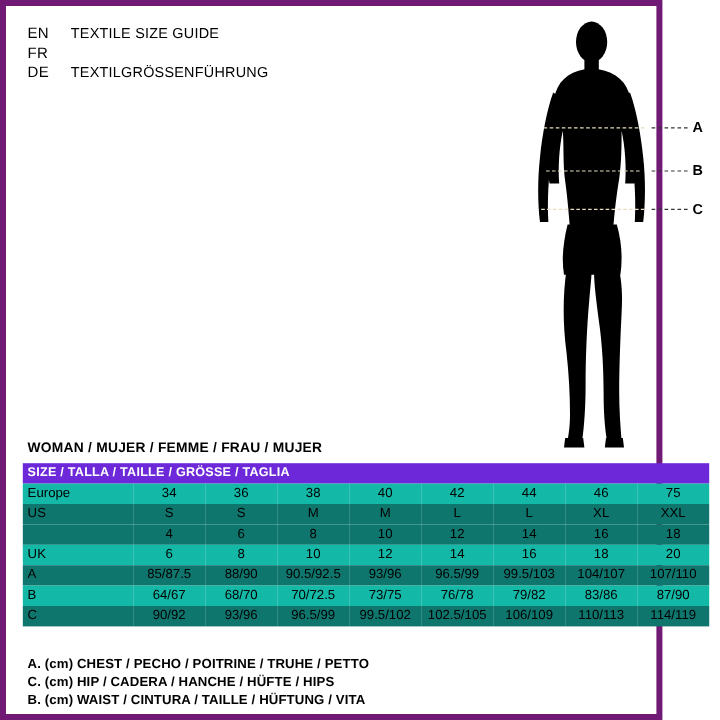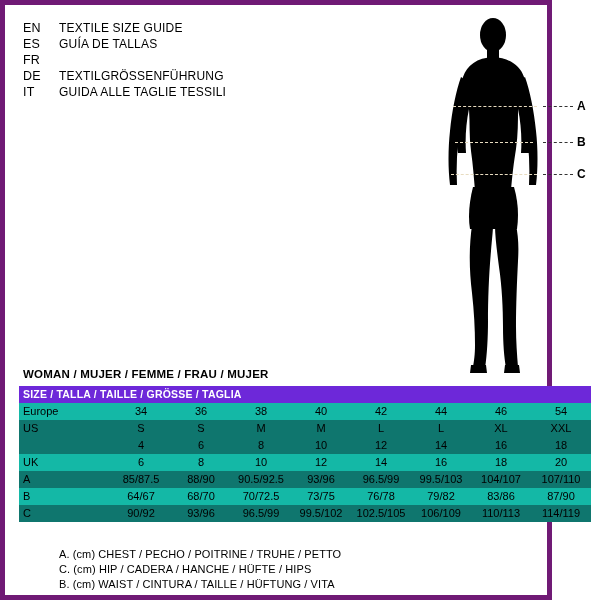--- a/index.html
+++ b/index.html
@@ -112,50 +112,41 @@
 
   
   .footnotes {
     position: absolute;
     left: 18px;
     top: 543px;
     width: 560px;
   }
   .footnote {
     font-size: 11px;
-    font-weight: normal;
+    font-weight: bold;
     letter-spacing: 0.1px;
     margin-bottom: 3px;
-    margin-left: 36px;
   }
 </style>
 </head>
 <body>
 
 <div class="page">
 
   <div class="header">
     <div class="lang-row">
       <div class="lang-code">EN</div>
       <div class="lang-title">TEXTILE SIZE GUIDE</div>
-    </div>
-    <div class="lang-row">
-      <div class="lang-code">ES</div>
-      <div class="lang-title">GUÍA DE TALLAS</div>
     </div>
     <div class="lang-row">
       <div class="lang-code">FR</div>
     </div>
     <div class="lang-row">
       <div class="lang-code">DE</div>
       <div class="lang-title">TEXTILGRÖSSENFÜHRUNG</div>
-    </div>
-    <div class="lang-row">
-      <div class="lang-code">IT</div>
-      <div class="lang-title">GUIDA ALLE TAGLIE TESSILI</div>
     </div>
   </div>
 
   <div class="figure-area">
     <svg class="figure-svg" width="175" height="370" viewBox="0 0 175 370">
       <g fill="#000000">
 
         <ellipse cx="68" cy="24" rx="13" ry="17"></ellipse>
 
         <rect x="62" y="38" width="12" height="12"></rect>
@@ -229,21 +220,21 @@
 
       <tr class="row-plain">
         <td class="col-label">Europe</td>
         <td class="cell">34</td>
         <td class="cell">36</td>
         <td class="cell">38</td>
         <td class="cell">40</td>
         <td class="cell">42</td>
         <td class="cell">44</td>
         <td class="cell">46</td>
-        <td class="cell">54</td>
+        <td class="cell">75</td>
       </tr>
 
       <tr class="row-alt">
         <td class="col-label">US</td>
         <td class="cell">S</td>
         <td class="cell">S</td>
         <td class="cell">M</td>
         <td class="cell">M</td>
         <td class="cell">L</td>
         <td class="cell">L</td>

